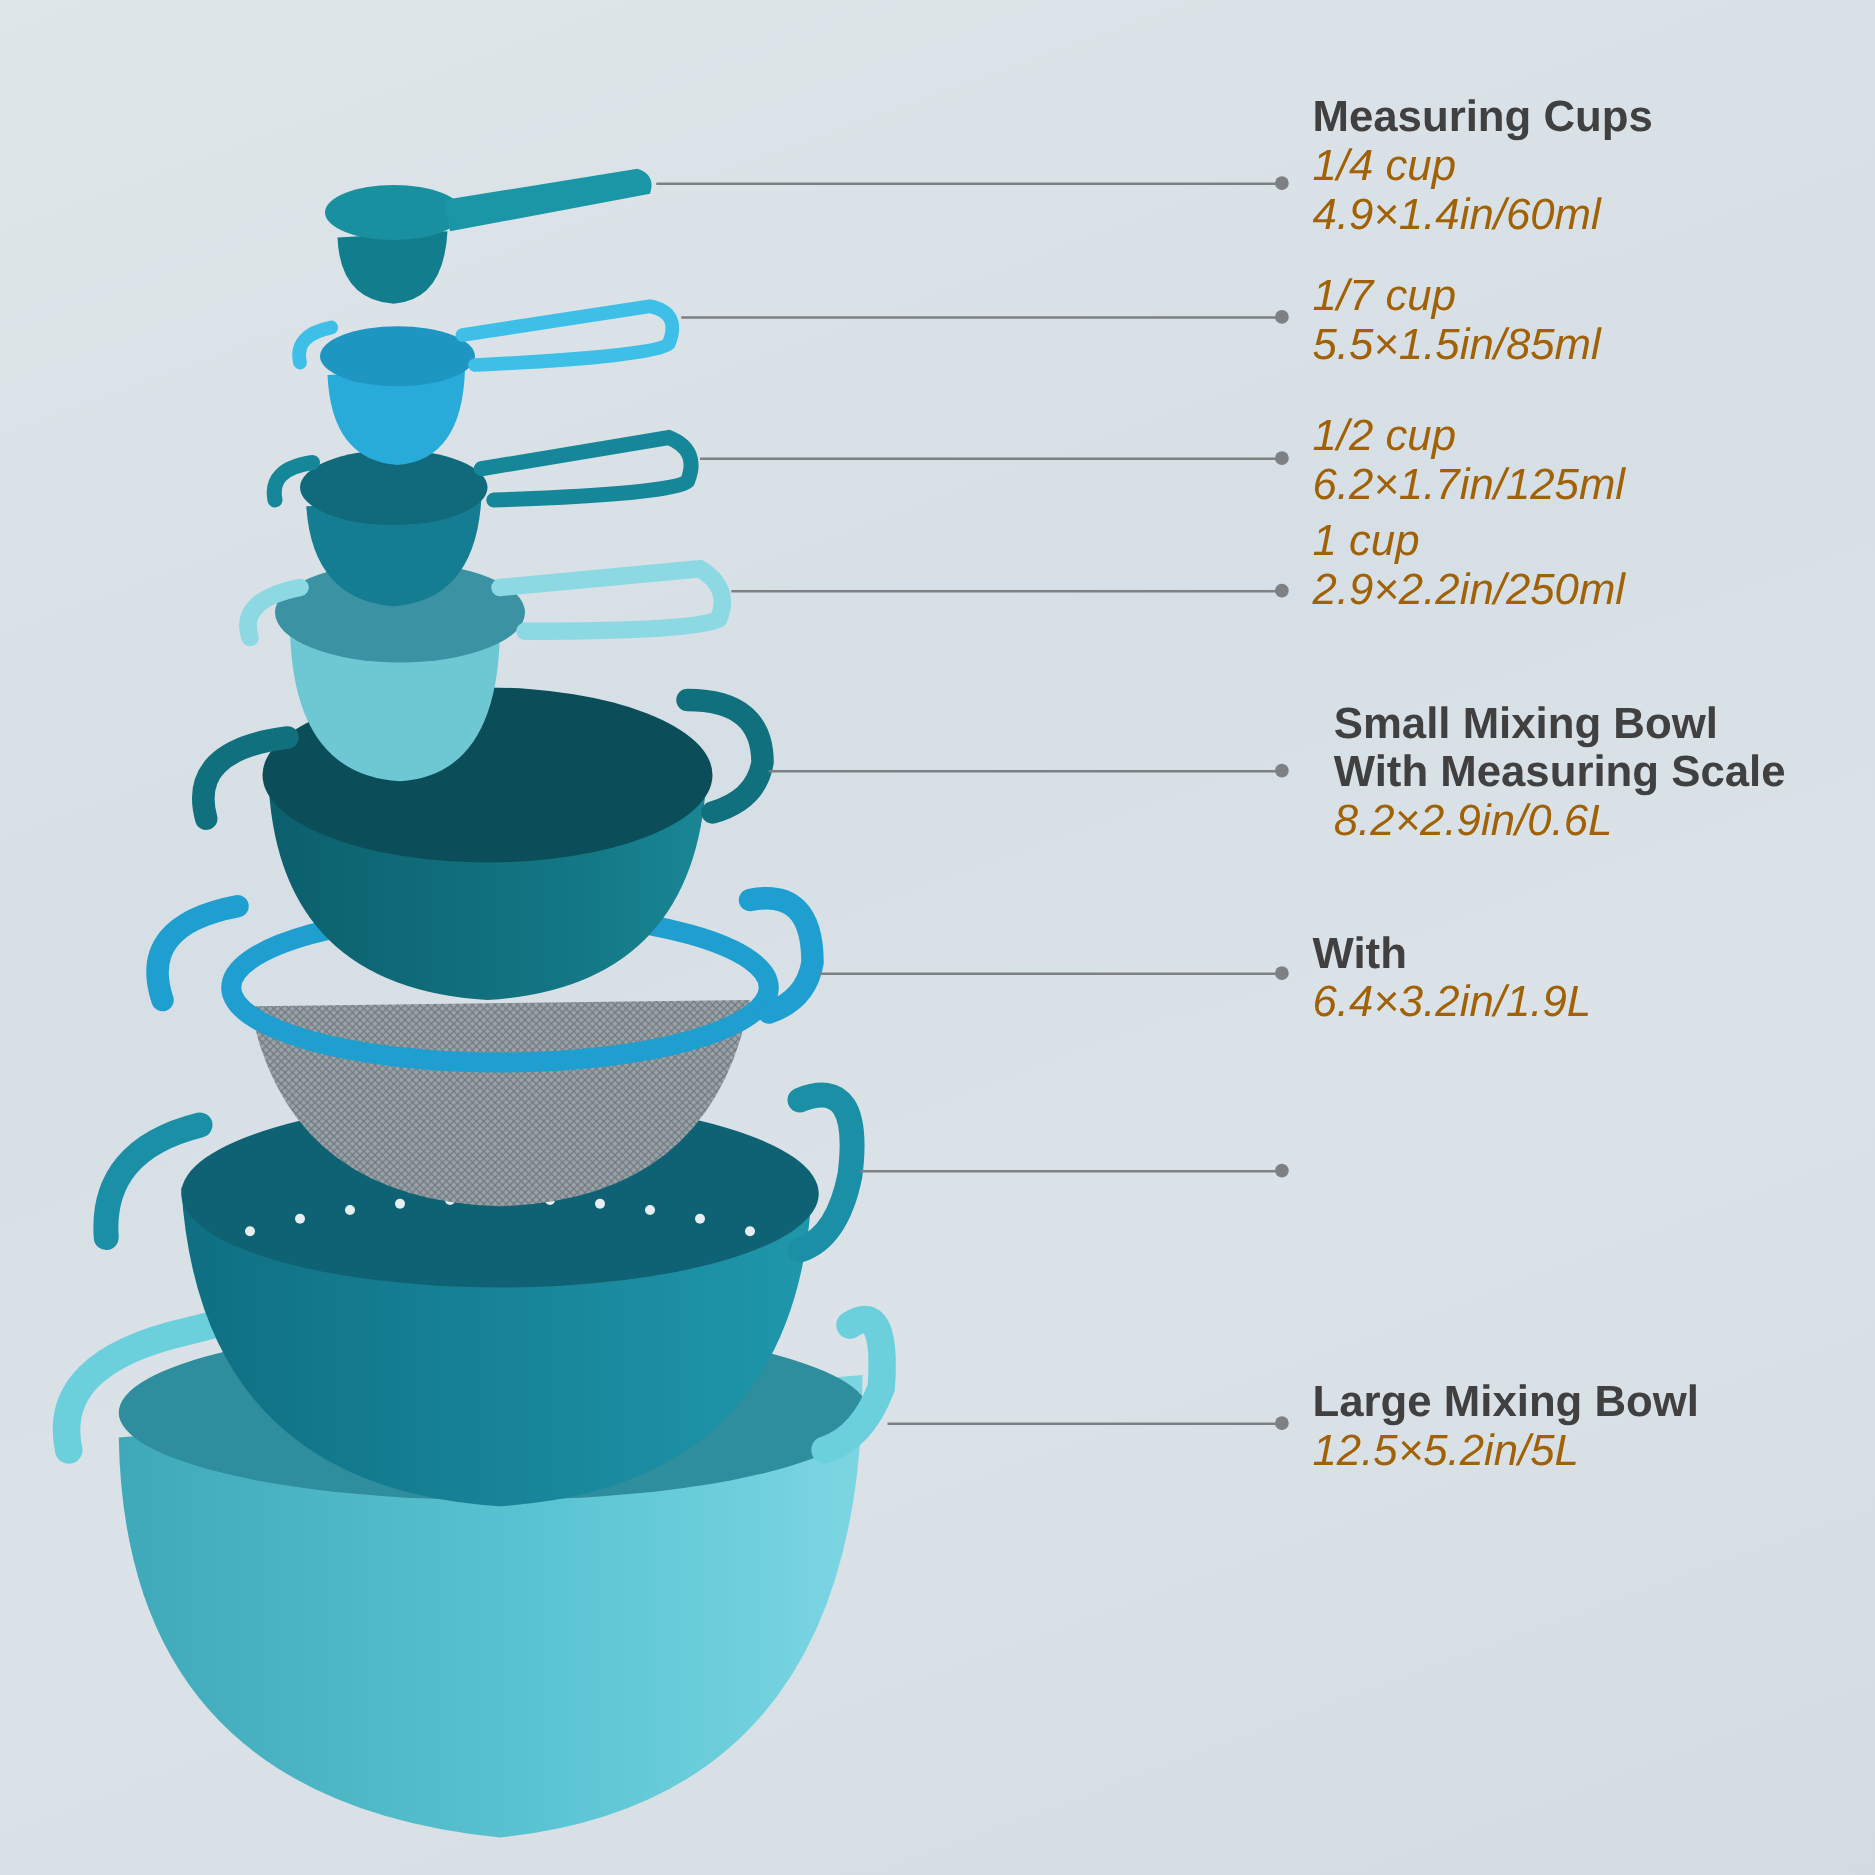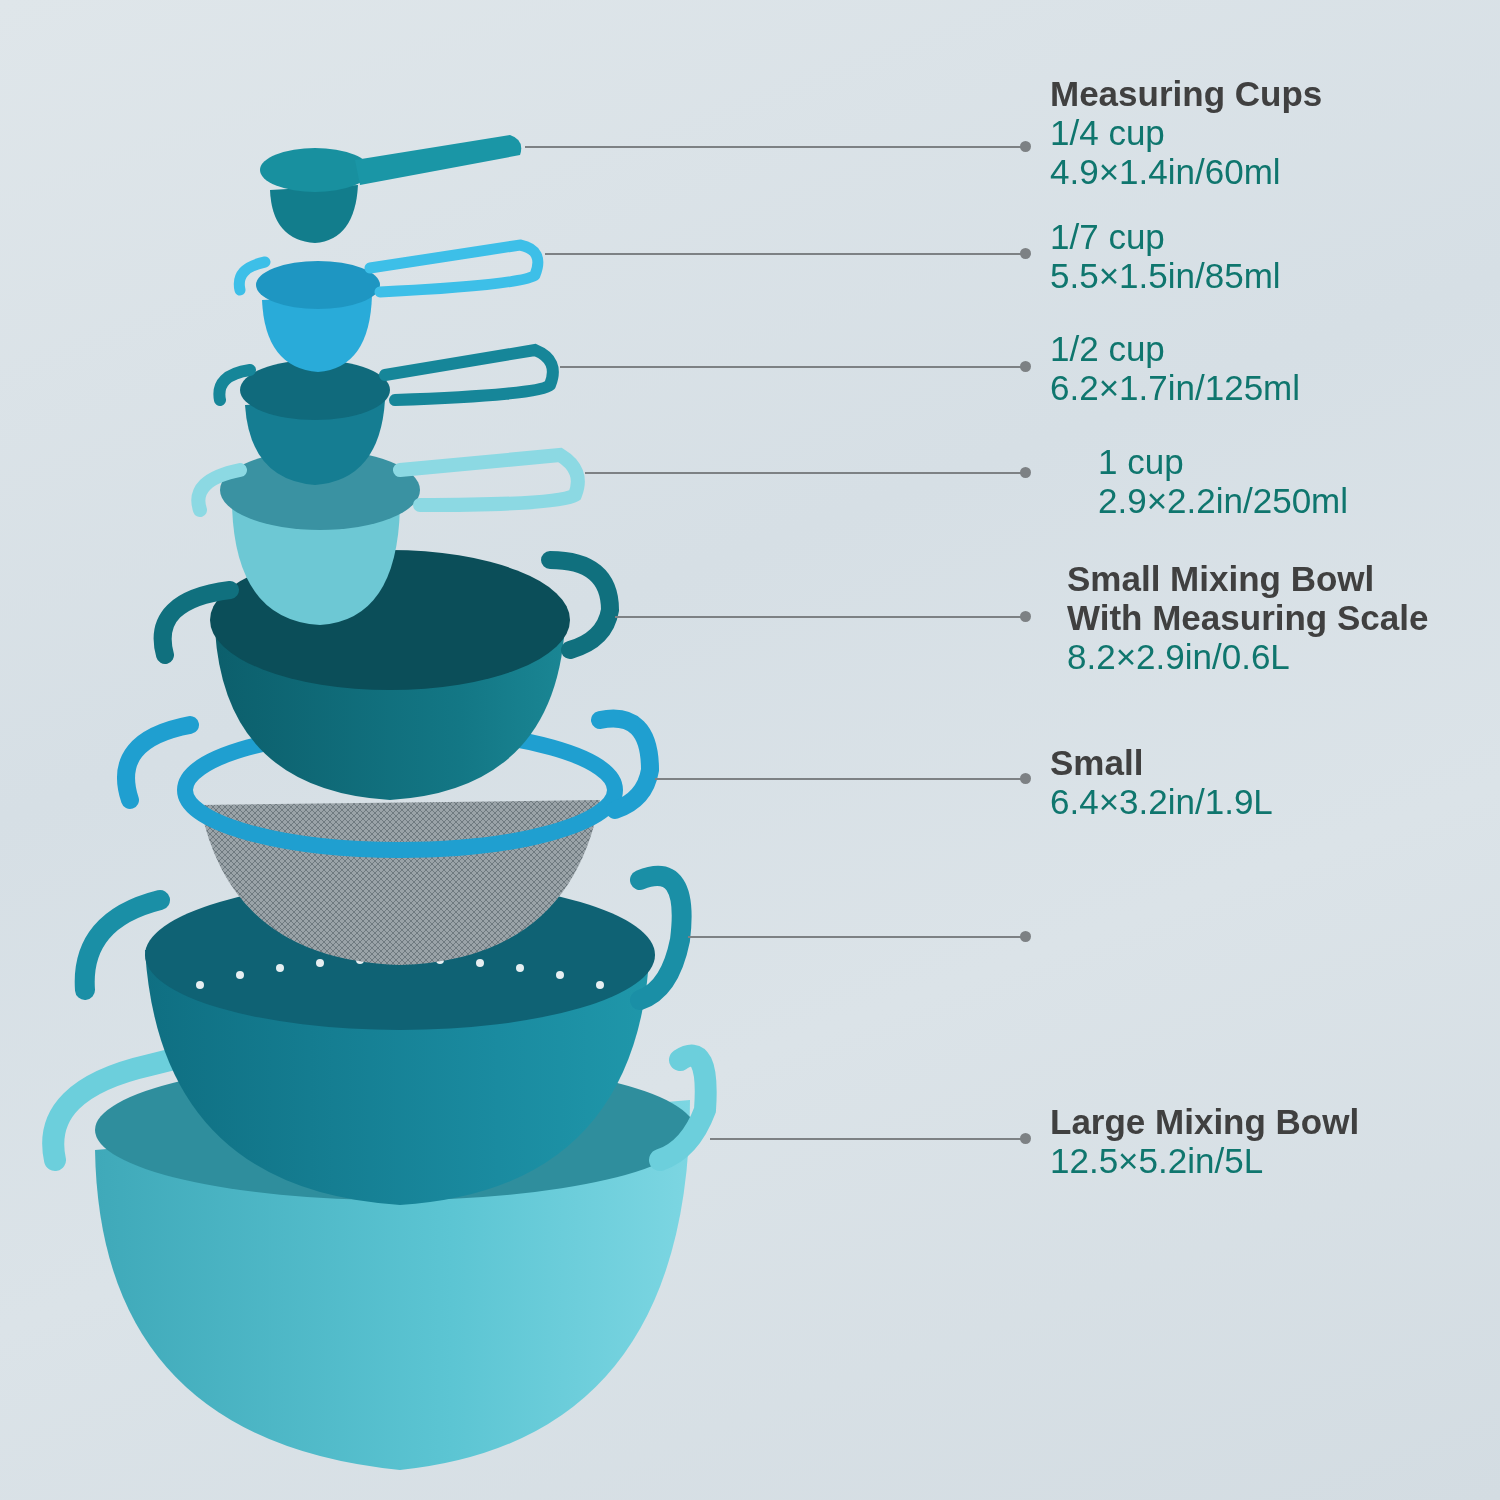--- a/index.html
+++ b/index.html
@@ -6,21 +6,21 @@
   body {
     width:1500px; height:1500px; overflow:hidden; position:relative;
     background: linear-gradient(160deg, #dfe6ea 0%, #d6dfe5 40%, #dbe3e8 65%, #d3dce2 100%);
     font-family: "Liberation Sans", sans-serif;
   }
   .illustration { position:absolute; left:0; top:0; width:1500px; height:1500px; }
   .leader { position:absolute; height:2px; background:#7d8184; }
   .leader-dot { position:absolute; width:11px; height:11px; border-radius:50%; background:#7d8184; }
   .label-block { position:absolute; left:1050px; }
   .title { color:#404040; font-weight:bold; font-size:35px; line-height:39px; }
-  .line { color:#0f766e; font-size:35px; line-height:39px; }
+  .line { color:#a16207; font-size:35px; line-height:39px;font-style:italic; }
 </style>
 </head>
 <body>
 
 <svg class="illustration" viewBox="0 0 1500 1500">
   <defs>
     <linearGradient id="gLarge" x1="0" y1="0" x2="1" y2="0">
       <stop offset="0" stop-color="#3fa9b9"></stop>
         <stop offset="0.6" stop-color="#5cc5d3"></stop>
         <stop offset="1" stop-color="#7cd6e2"></stop>
@@ -136,33 +136,33 @@
 <div class="label-block" style="top:217px;">
   <div class="line">1/7 cup</div>
   <div class="line">5.5×1.5in/85ml</div>
 </div>
 
 <div class="label-block" style="top:329px;">
   <div class="line">1/2 cup</div>
   <div class="line">6.2×1.7in/125ml</div>
 </div>
 
-<div class="label-block" style="top:442px;margin-left:48px;">
+<div class="label-block" style="top:413px;">
   <div class="line">1 cup</div>
   <div class="line">2.9×2.2in/250ml</div>
 </div>
 
 <div class="label-block" style="top:559px;margin-left:17px;">
   <div class="title">Small Mixing Bowl</div>
   <div class="title">With Measuring Scale</div>
   <div class="line">8.2×2.9in/0.6L</div>
 </div>
 
 <div class="label-block" style="top:743px;">
-  <div class="title">Small</div>
+  <div class="title">With</div>
   <div class="line">6.4×3.2in/1.9L</div>
 </div>
 
 <div class="label-block" style="top:900px;">
 </div>
 
 <div class="label-block" style="top:1102px;">
   <div class="title">Large Mixing Bowl</div>
   <div class="line">12.5×5.2in/5L</div>
 </div>

